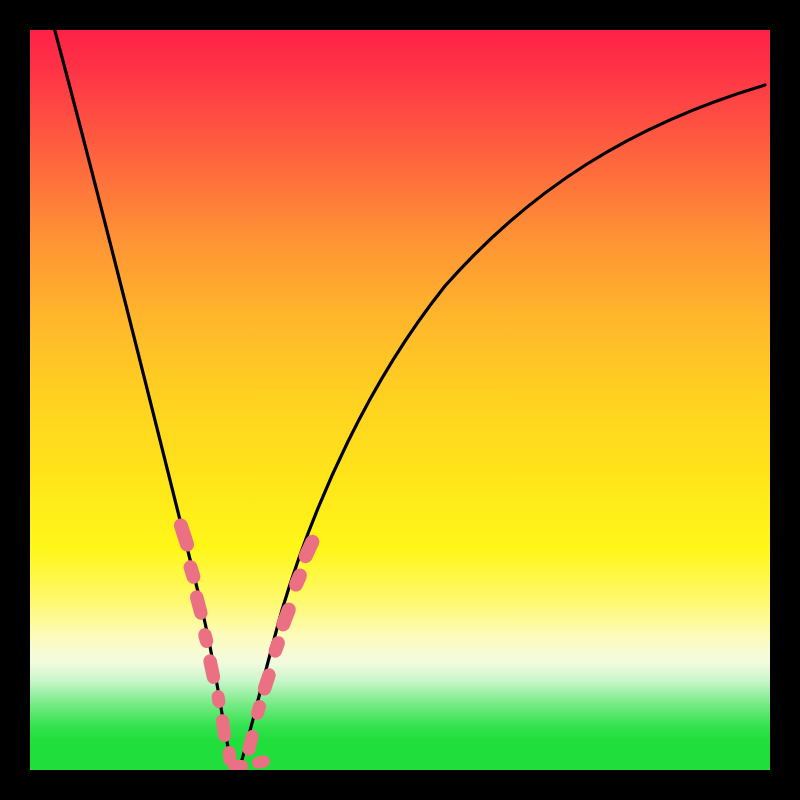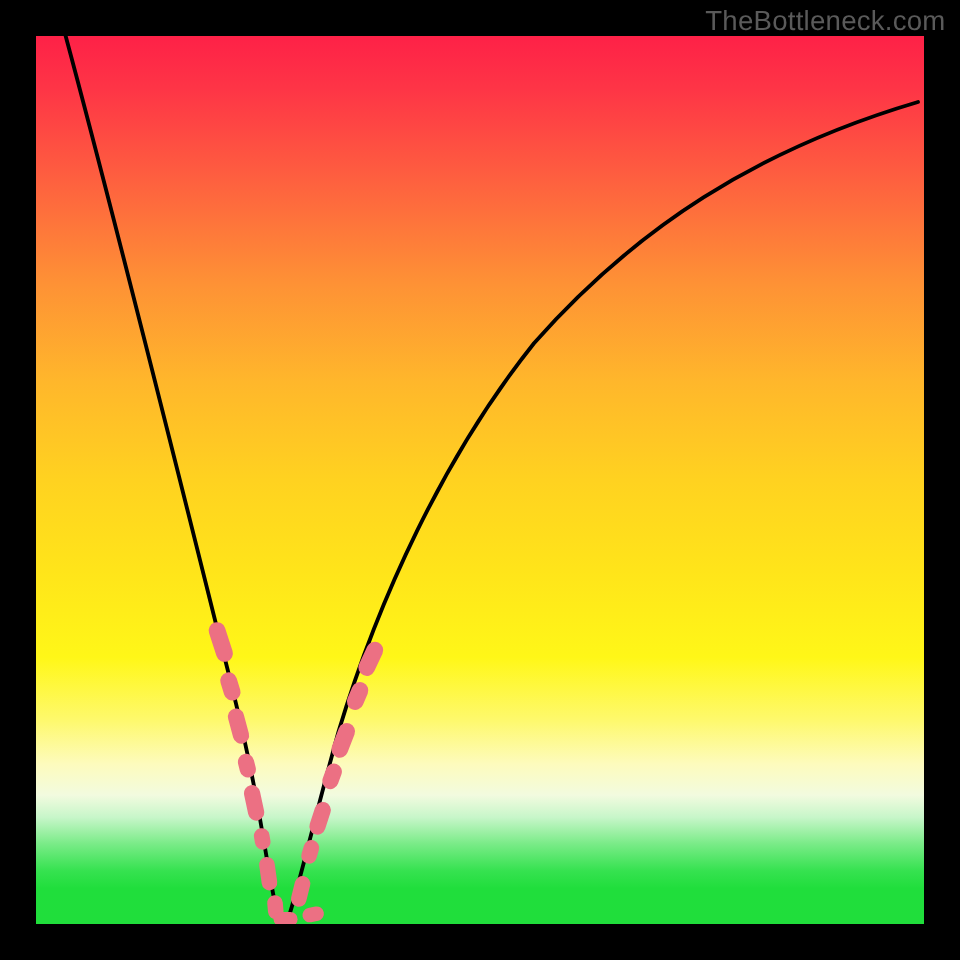--- a/index.html
+++ b/index.html
@@ -106,15 +106,14 @@
         <rect x="230" y="638" width="13.5" height="28" rx="7" transform="rotate(18 237 652)"></rect>
         <rect x="240" y="606" width="13.5" height="22" rx="7" transform="rotate(20 247 617)"></rect>
         <rect x="249" y="572" width="14" height="30" rx="7" transform="rotate(21 256 587)"></rect>
         <rect x="261" y="538" width="14" height="24" rx="7" transform="rotate(23 268 550)"></rect>
         <rect x="272" y="504" width="14" height="30" rx="7" transform="rotate(25 279 519)"></rect>
       </g>
 
     </svg>
   </div>
 
-  <div class="watermark">TheBottleneck.com</div>
 
 </div>
 
 </body></html>

